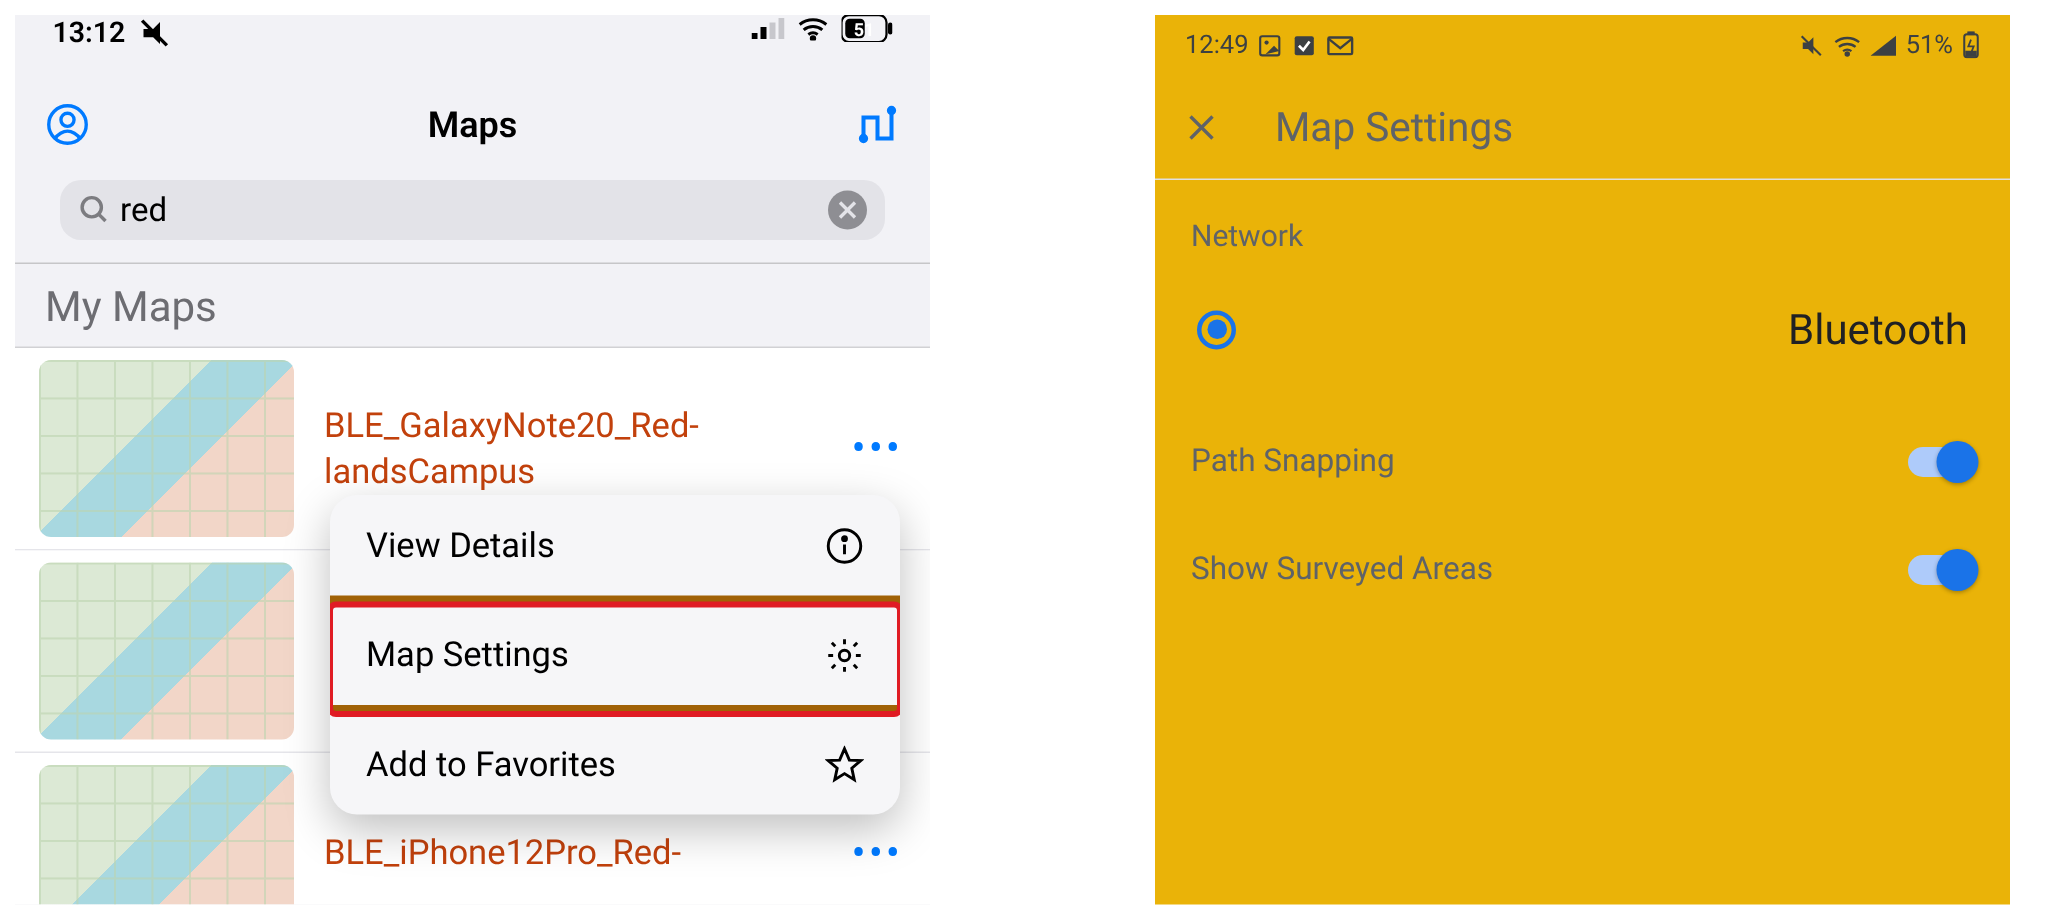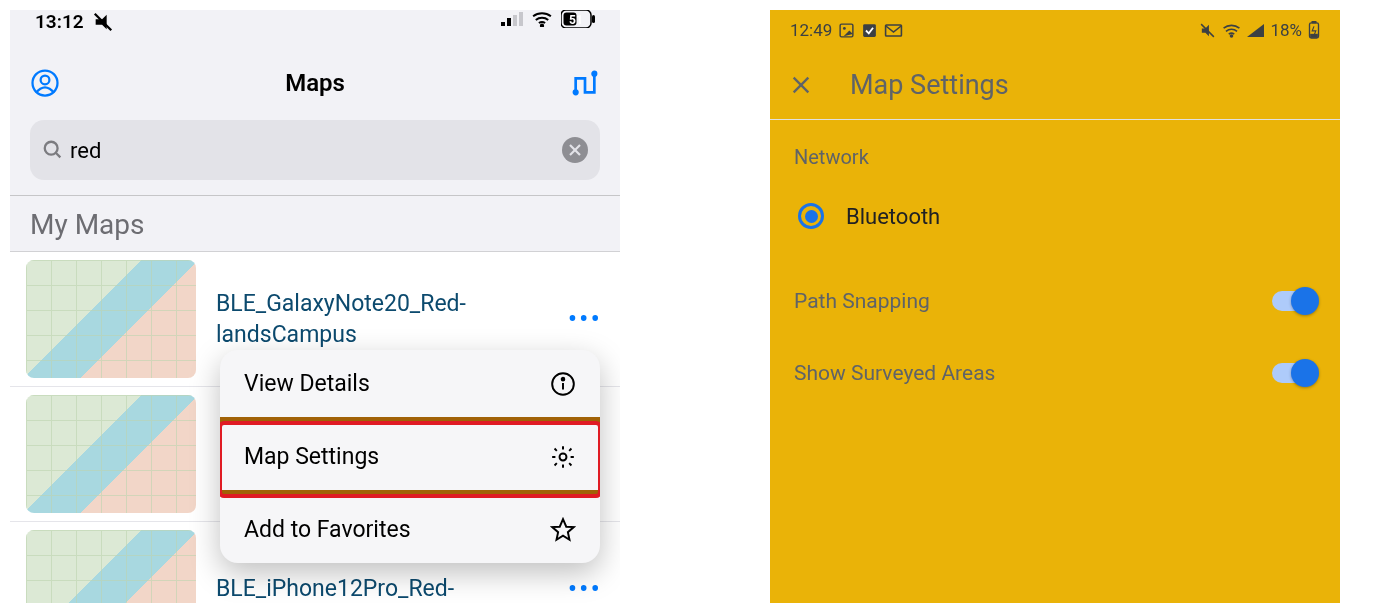--- a/index.html
+++ b/index.html
@@ -41,24 +41,24 @@
   .ios-status .right { display:flex; align-items:center; gap:8px; }
   .ios-nav {
     height: 55px;
     display:flex; align-items:center; justify-content:space-between;
     padding:0 20px;
     background: var(--ios-bg);
   }
   .ios-title { flex:1; text-align:center; font-size:24px; font-weight:600; }
   .ios-icon { color: var(--ios-blue); width:30px; height:30px; display:flex; align-items:center; justify-content:center; }
   .ios-search {
-    margin: 10px 20px 15px;
+    margin: 10px 30px 15px;
     background:#e3e3e8;
     border-radius:14px;
-    height:60px;
+    height:40px;
     display:flex; align-items:center; padding:0 12px;
     color:#3c3c43; font-size:22px;
   }
   .ios-search .mag { color:#7c7c80; margin-right:6px; }
   .ios-search input { flex:1; border:none; background:transparent; font-size:22px; outline:none; }
   .ios-search .clear {
     width:26px; height:26px; border-radius:50%; background:#8e8e93;
     display:flex; align-items:center; justify-content:center; color:#e3e3e8; font-size:16px;
     font-weight:bold;
   }
@@ -82,21 +82,21 @@
     position:relative; overflow:hidden;
   }
   .map-thumb::after{
     content:""; position:absolute; inset:0;
     background-image:
       linear-gradient(#bcd4b0 1px,transparent 1px),
       linear-gradient(90deg,#bcd4b0 1px,transparent 1px);
     background-size:25px 25px;
     opacity:.6;
   }
-  .map-label { flex:1; font-size:23px; font-weight:400; color:#0c4a6e; line-height:1.35; word-break:break-word;}
+  .map-label { flex:1; font-size:23px; font-weight:400; color:#c2410c; line-height:1.35; word-break:break-word;}
   .map-more { color:var(--ios-blue); font-size:28px; letter-spacing:2px; padding:0 6px; line-height:0.5;}
   .popover {
     position:absolute; left:210px; top:98px; width:380px;
     background:#f6f6f8; border-radius:18px;
     box-shadow:0 10px 30px rgba(0,0,0,.25);
     overflow:hidden;
   }
   .popover-item {
     display:flex; align-items:center; justify-content:space-between;
     padding:20px 24px; font-size:23px; color:#000;
@@ -119,21 +119,21 @@
   }
   .android-status .left, .android-status .right{display:flex; align-items:center; gap:6px;}
   .android-appbar{
     height:70px; display:flex; align-items:center; gap:30px;
     padding:0 20px; border-bottom:1px solid #e0e0e0;
   }
   .android-close{ font-size:26px; color:#5f6368; width:30px; text-align:center;}
   .android-title{ font-size:27px; color:#5f6368; font-weight:400;}
   .android-body{ padding:15px 20px; color:var(--android-text); font-size:21px; }
   .section-label{ color:#5f6368; font-size:20px; margin:10px 4px 18px;}
-  .radio-row{ display:flex; align-items:center; gap:22px; padding:16px 8px; font-size:22px; color:#202124;}
+  .radio-row{ display:flex; align-items:center; gap:22px; padding:16px 8px; font-size:28px; color:#202124;justify-content:space-between;}
   .radio{
     width:26px; height:26px; border-radius:50%; border:3px solid #5f6368;
     display:flex; align-items:center; justify-content:center;
   }
   .radio.checked{ border-color:var(--android-toggle);}
   .radio.checked::after{content:""; width:13px; height:13px; border-radius:50%; background:var(--android-toggle);}
   .setting-row{ display:flex; align-items:center; justify-content:space-between; padding:24px 4px; font-size:21px; color:#5f6368;}
   .toggle{
     width:44px; height:20px; border-radius:10px; background:#aecbfa; position:relative;
   }
@@ -315,21 +315,21 @@
             <path d="M5 10a11 11 0 0 1 14 0"></path>
             <path d="M8.5 13.5a6 6 0 0 1 7 0"></path>
             <circle cx="12" cy="16" r="1.3" fill="#3c4043"></circle>
           </svg>
       </span>
       <span>
         <svg width="17" height="15" viewBox="0 0 18 14" fill="#3c4043">
             <polygon points="0 14 18 14 18 0"></polygon>
           </svg>
       </span>
-      <span>18%</span>
+      <span>51%</span>
       <span>
         <svg width="12" height="18" viewBox="0 0 12 20" stroke="#3c4043" stroke-width="1.5" fill="none">
             <rect x="1" y="2" width="10" height="17" rx="2"></rect>
             <rect x="4" y="0" width="4" height="2" fill="#3c4043"></rect>
             <rect x="2.5" y="15" width="7" height="3" fill="#3c4043"></rect>
             <polyline points="6 6 4 11 8 11 6 16" stroke="#3c4043" stroke-width="1.3"></polyline>
           </svg>
       </span>
     </div>
   </div>

